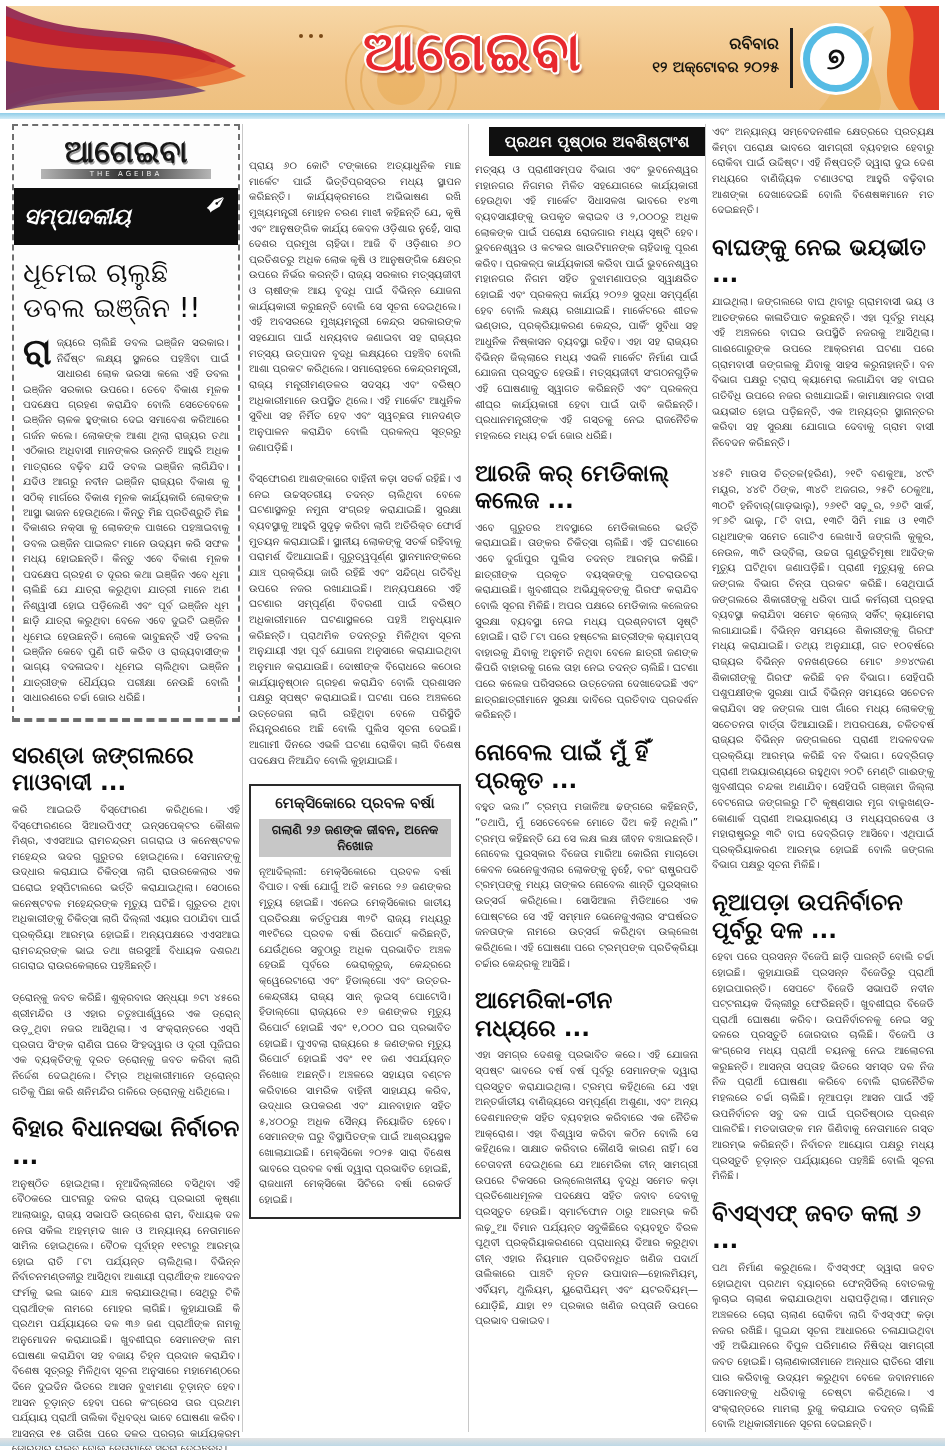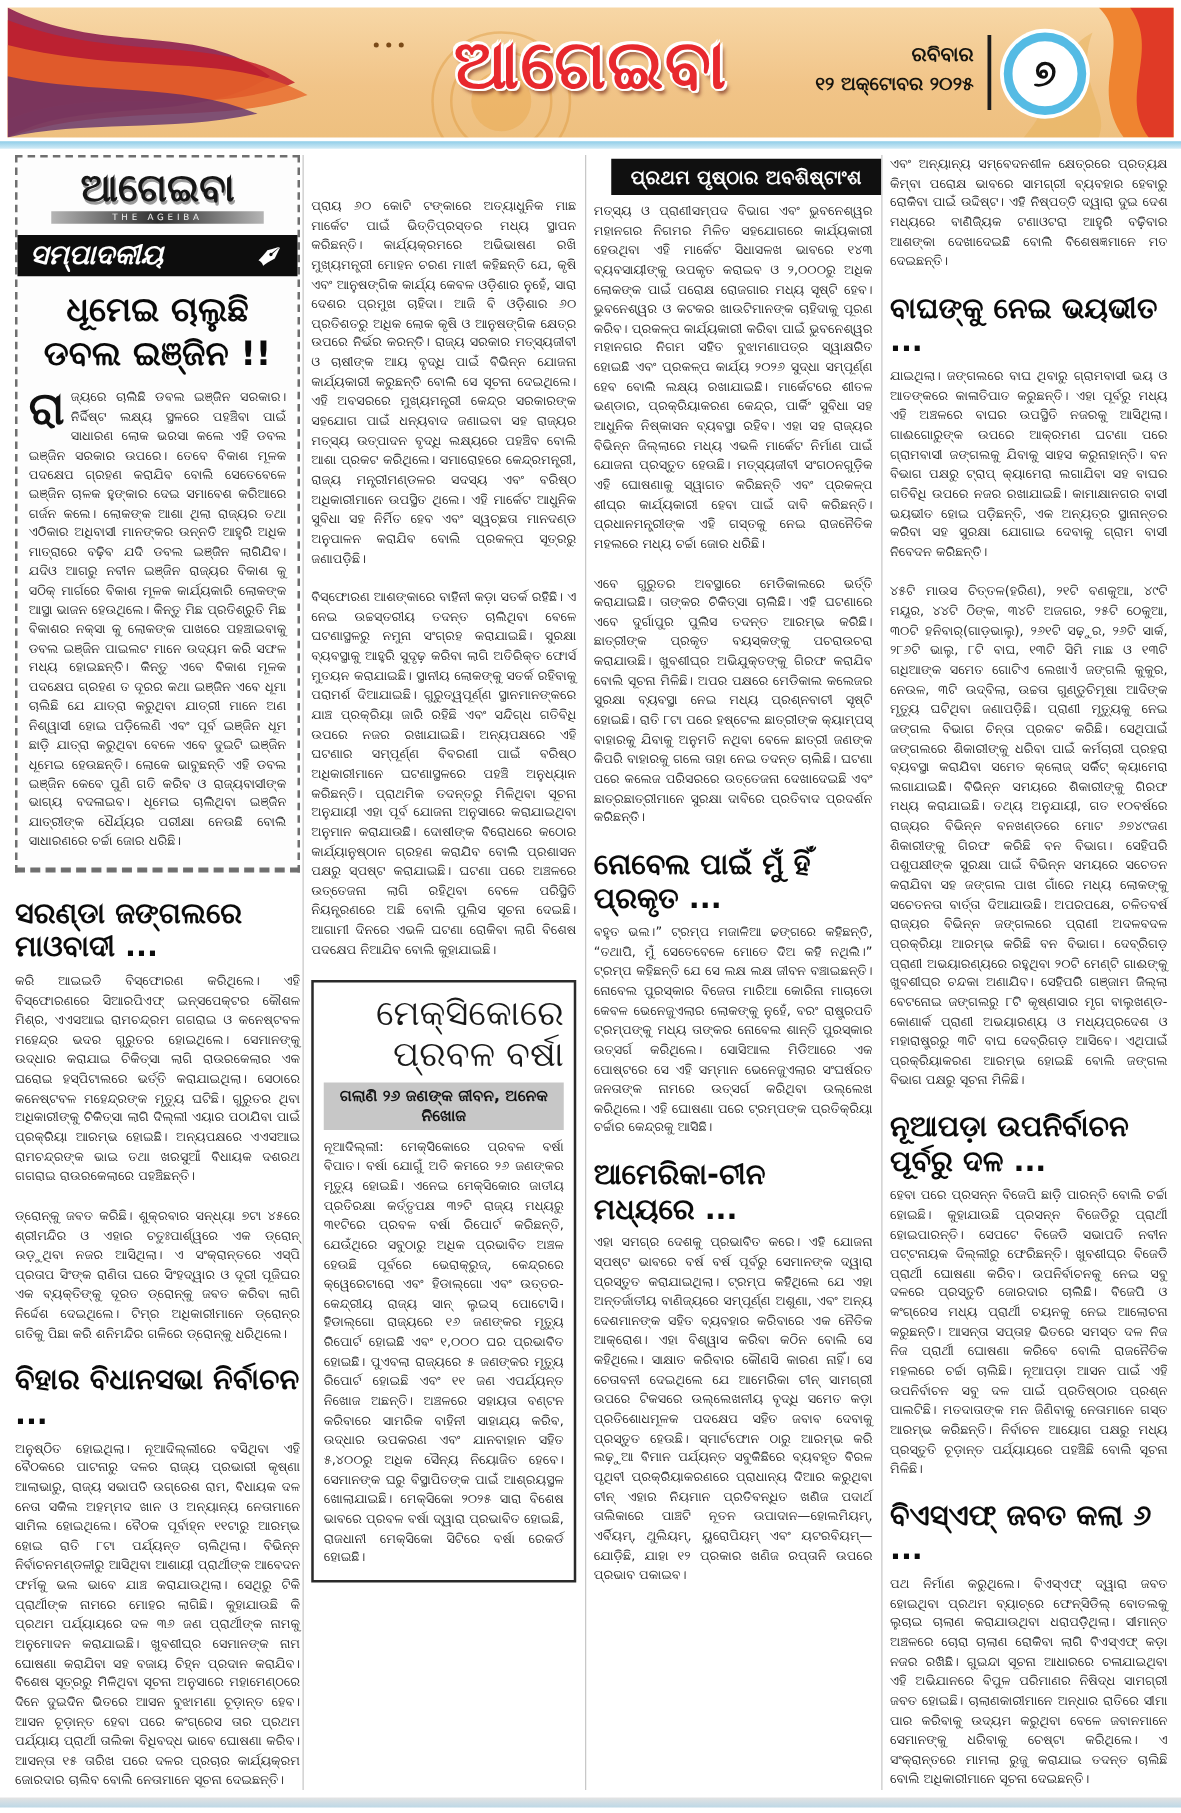--- a/index.html
+++ b/index.html
@@ -72,39 +72,39 @@
   }
   .ed-logo{
     text-align:center;font-size:31px;font-weight:800;color:#161616;
     text-shadow:1px 2px 0 #9a9a9a;line-height:1;
   }
   .ed-logo-sub{
     margin:2px 18px 0 18px;background:linear-gradient(90deg,#b5b5b5,#2e2e2e,#b5b5b5);
     color:#f2f2f2;font-size:7px;letter-spacing:3px;text-align:center;padding:1px 0;
   }
   .ed-ribbon{
-    background:#0d0d0d;color:#fff;margin:9px -9px;padding:4px 10px;
+    background:#0d0d0d;color:#fff;margin:9px -9px;padding:16px 10px;
     font-size:22px;font-weight:800;font-style:italic;position:relative;
   }
   .pen-icon{
     position:absolute;right:10px;top:0;font-size:28px;color:#fff;
     transform:rotate(-40deg);
   }
   .ed-headline{
-    font-size:27px;font-weight:700;text-align:center;line-height:1.3;
+    font-size:27px;font-weight:400;line-height:1.3;
     margin:10px 0 10px 0;color:#0a0a0a;
   }
   .ed-body{font-size:10.3px;line-height:1.5;text-align:justify;color:#222;}
   .drop-cap{
     float:left;font-size:36px;font-weight:800;line-height:.85;
     padding:2px 5px 0 0;color:#111;
   }
   
   .news-box{border:2px solid #2a2a2a;padding:9px 8px;margin-top:4px;background:#fff;}
-  .box-headline{font-size:28px;font-weight:400;text-align:right;margin:0 0 6px 0;line-height:1.15;}
+  .box-headline{font-size:15px;font-weight:700;text-align:center;margin:0 0 6px 0;line-height:1.15;}
   .box-subhead{
     background:#c7c7c7;color:#111;font-size:12.5px;font-weight:800;
     text-align:center;padding:3px 2px;margin-bottom:7px;
   }
 </style>
 </head>
 <body>
 
 <div class="masthead">
   <svg width="330" height="104" viewBox="0 0 330 104" style="left:0;">
@@ -190,20 +190,21 @@
 </div>
 
 <div class="col" id="col3">
   <div class="spacer-for-banner"></div>
 
   <div class="article">
     <div class="body-text">ମତ୍ସ୍ୟ ଓ ପ୍ରାଣୀସମ୍ପଦ ବିଭାଗ ଏବଂ ଭୁବନେଶ୍ୱର ମହାନଗର ନିଗମର ମିଳିତ ସହଯୋଗରେ କାର୍ଯ୍ୟକାରୀ ହେଉଥିବା ଏହି ମାର୍କେଟ ସିଧାସଳଖ ଭାବରେ ୧୪୩ ବ୍ୟବସାୟୀଙ୍କୁ ଉପକୃତ କରାଇବ ଓ ୨,୦୦୦ରୁ ଅଧିକ ଲୋକଙ୍କ ପାଇଁ ପରୋକ୍ଷ ରୋଜଗାର ମଧ୍ୟ ସୃଷ୍ଟି ହେବ। ଭୁବନେଶ୍ୱର ଓ କଟକର ଖାଉଟିମାନଙ୍କ ଚାହିଦାକୁ ପୂରଣ କରିବ। ପ୍ରକଳ୍ପ କାର୍ଯ୍ୟକାରୀ କରିବା ପାଇଁ ଭୁବନେଶ୍ୱର ମହାନଗର ନିଗମ ସହିତ ବୁଝାମଣାପତ୍ର ସ୍ୱାକ୍ଷରିତ ହୋଇଛି ଏବଂ ପ୍ରକଳ୍ପ କାର୍ଯ୍ୟ ୨୦୨୬ ସୁଦ୍ଧା ସମ୍ପୂର୍ଣ୍ଣ ହେବ ବୋଲି ଲକ୍ଷ୍ୟ ରଖାଯାଇଛି। ମାର୍କେଟରେ ଶୀତଳ ଭଣ୍ଡାର, ପ୍ରକ୍ରିୟାକରଣ କେନ୍ଦ୍ର, ପାର୍କିଂ ସୁବିଧା ସହ ଆଧୁନିକ ନିଷ୍କାସନ ବ୍ୟବସ୍ଥା ରହିବ। ଏହା ସହ ରାଜ୍ୟର ବିଭିନ୍ନ ଜିଲ୍ଲାରେ ମଧ୍ୟ ଏଭଳି ମାର୍କେଟ ନିର୍ମାଣ ପାଇଁ ଯୋଜନା ପ୍ରସ୍ତୁତ ହେଉଛି। ମତ୍ସ୍ୟଜୀବୀ ସଂଗଠନଗୁଡ଼ିକ ଏହି ଘୋଷଣାକୁ ସ୍ୱାଗତ କରିଛନ୍ତି ଏବଂ ପ୍ରକଳ୍ପ ଶୀଘ୍ର କାର୍ଯ୍ୟକାରୀ ହେବା ପାଇଁ ଦାବି କରିଛନ୍ତି। ପ୍ରଧାନମନ୍ତ୍ରୀଙ୍କ ଏହି ଗସ୍ତକୁ ନେଇ ରାଜନୈତିକ ମହଲରେ ମଧ୍ୟ ଚର୍ଚ୍ଚା ଜୋର ଧରିଛି।</div>
   </div>
 
   <div class="article">
+    <div class="headline">ଆରଜି କର୍ ମେଡିକାଲ୍ କଲେଜ ...</div>
     <div class="body-text">ଏବେ ଗୁରୁତର ଅବସ୍ଥାରେ ମେଡିକାଲରେ ଭର୍ତ୍ତି କରାଯାଇଛି। ତାଙ୍କର ଚିକିତ୍ସା ଚାଲିଛି। ଏହି ଘଟଣାରେ ଏବେ ଦୁର୍ଗାପୁର ପୁଲିସ ତଦନ୍ତ ଆରମ୍ଭ କରିଛି। ଛାତ୍ରୀଙ୍କ ପ୍ରକୃତ ବୟସ୍କଙ୍କୁ ପଚରାଉଚରା କରାଯାଉଛି। ଖୁବଶୀଘ୍ର ଅଭିଯୁକ୍ତଙ୍କୁ ଗିରଫ କରାଯିବ ବୋଲି ସୂଚନା ମିଳିଛି। ଅପର ପକ୍ଷରେ ମେଡିକାଲ କଲେଜର ସୁରକ୍ଷା ବ୍ୟବସ୍ଥା ନେଇ ମଧ୍ୟ ପ୍ରଶ୍ନବାଚୀ ସୃଷ୍ଟି ହୋଇଛି। ରାତି ୮ଟା ପରେ ହଷ୍ଟେଲ ଛାତ୍ରୀଙ୍କ କ୍ୟାମ୍ପସ୍ ବାହାରକୁ ଯିବାକୁ ଅନୁମତି ନଥିବା ବେଳେ ଛାତ୍ରୀ ଜଣଙ୍କ କିପରି ବାହାରକୁ ଗଲେ ତାହା ନେଇ ତଦନ୍ତ ଚାଲିଛି। ଘଟଣା ପରେ କଲେଜ ପରିସରରେ ଉତ୍ତେଜନା ଦେଖାଦେଇଛି ଏବଂ ଛାତ୍ରଛାତ୍ରୀମାନେ ସୁରକ୍ଷା ଦାବିରେ ପ୍ରତିବାଦ ପ୍ରଦର୍ଶନ କରିଛନ୍ତି।</div>
   </div>
 
   <div class="article">
     <div class="headline">ନୋବେଲ ପାଇଁ ମୁଁ ହିଁ ପ୍ରକୃତ ...</div>
     <div class="body-text">ବହୁତ ଭଲ।” ଟ୍ରମ୍ପ ମଜାଳିଆ ଢଙ୍ଗରେ କହିଛନ୍ତି, “ତଥାପି, ମୁଁ ସେତେବେଳେ ମୋତେ ଦିଅ କହି ନଥିଲି।” ଟ୍ରମ୍ପ କହିଛନ୍ତି ଯେ ସେ ଲକ୍ଷ ଲକ୍ଷ ଜୀବନ ବଞ୍ଚାଇଛନ୍ତି। ନୋବେଲ ପୁରସ୍କାର ବିଜେତା ମାରିଆ କୋରିନା ମାଚାଡୋ କେବଳ ଭେନେଜୁଏଲାର ଲୋକଙ୍କୁ ନୁହେଁ, ବରଂ ରାଷ୍ଟ୍ରପତି ଟ୍ରମ୍ପଙ୍କୁ ମଧ୍ୟ ତାଙ୍କର ନୋବେଲ ଶାନ୍ତି ପୁରସ୍କାର ଉତ୍ସର୍ଗ କରିଥିଲେ। ସୋସିଆଲ ମିଡିଆରେ ଏକ ପୋଷ୍ଟରେ ସେ ଏହି ସମ୍ମାନ ଭେନେଜୁଏଲାର ସଂଘର୍ଷରତ ଜନତାଙ୍କ ନାମରେ ଉତ୍ସର୍ଗ କରିଥିବା ଉଲ୍ଲେଖ କରିଥିଲେ। ଏହି ଘୋଷଣା ପରେ ଟ୍ରମ୍ପଙ୍କ ପ୍ରତିକ୍ରିୟା ଚର୍ଚ୍ଚାର କେନ୍ଦ୍ରକୁ ଆସିଛି।</div>
   </div>
 
   <div class="article">
     <div class="headline">ଆମେରିକା-ଚୀନ ମଧ୍ୟରେ ...</div>

